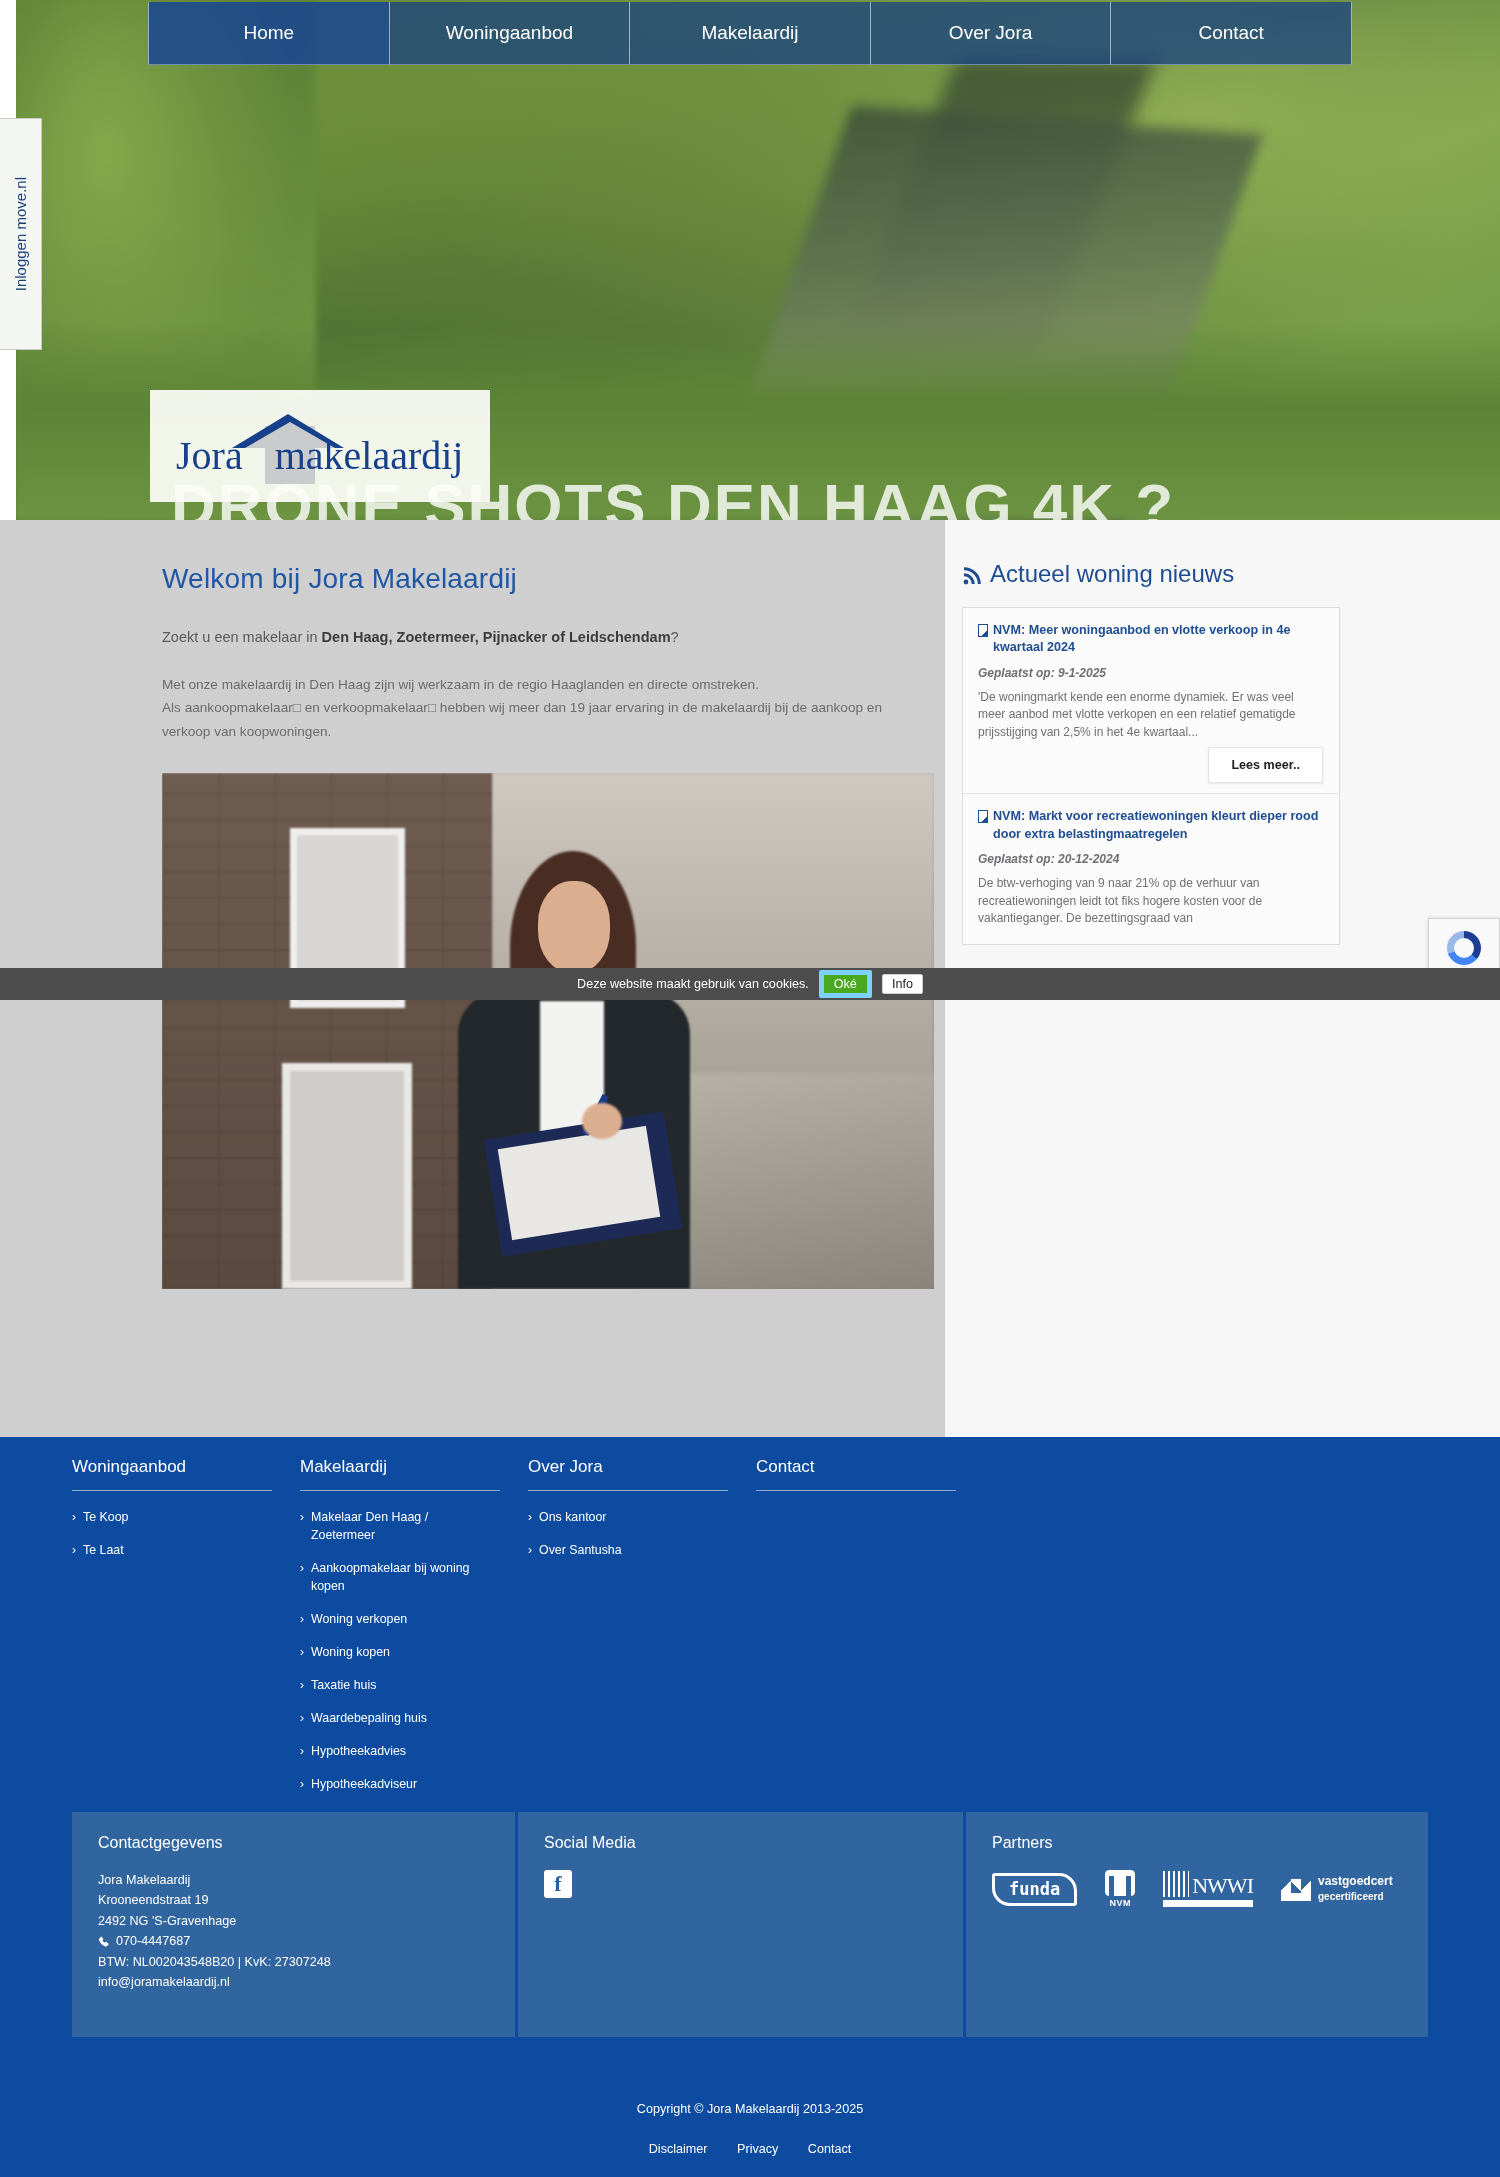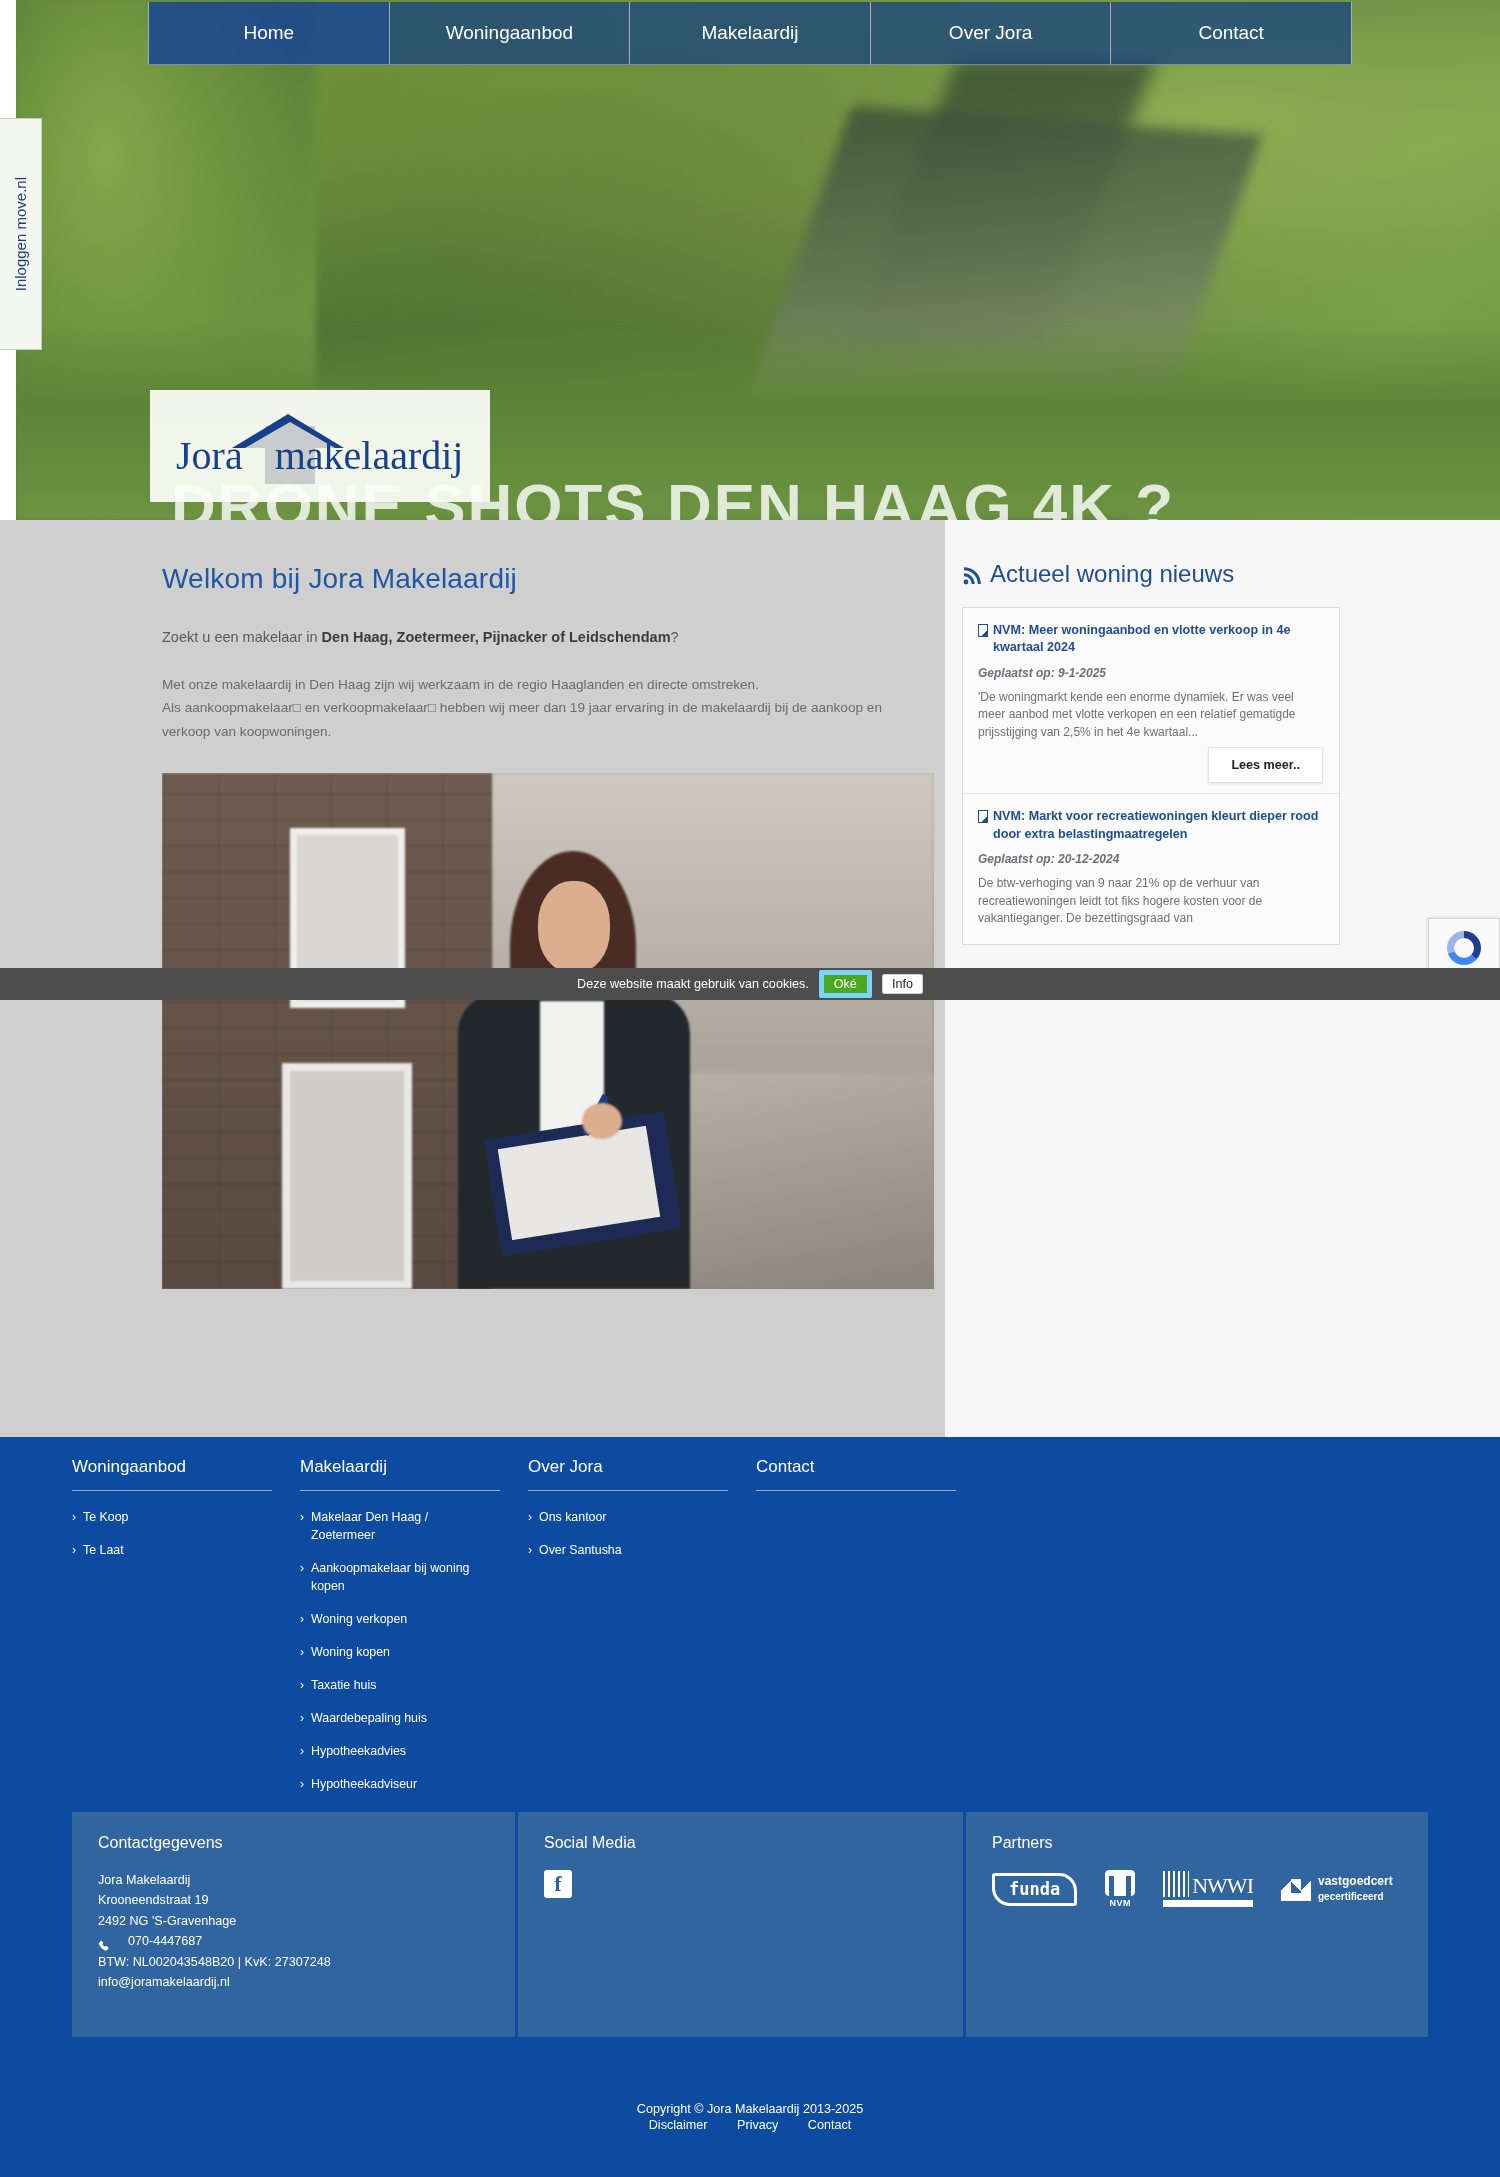--- a/index.html
+++ b/index.html
@@ -291,21 +291,21 @@
   .chev { flex:0 0 auto; color:#ffffff; font-size:12px; line-height:1.45; }
   .fcol li span.lbl { max-width:160px; }
 
   .panels { position:absolute; left:72px; top:375px; width:1356px; height:225px; display:flex; gap:3px; }
   .panel { background:#31659f; padding:22px 26px; }
   .panel h5 { margin:0 0 18px 0; font-size:16px; font-weight:normal; color:#ffffff; }
   .panel-1 { width:444px; }
   .panel-2 { width:446px; }
   .panel-3 { width:463px; }
   .ctext { font-size:12.6px; color:#ffffff; line-height:1.62; }
-  .phone-row { display:flex; align-items:flex-end; gap:17px; }
+  .phone-row { display:flex; align-items:center; gap:5px; }
   .phone-ico { width:13px; height:13px; color:#fff; display:inline-block; }
   .fb-icon {
     width:28px; height:28px; background:#ffffff; border-radius:3px;
     display:flex; align-items:center; justify-content:center;
     color:#2b5fa8; font-family:"Liberation Serif", serif;
     font-size:22px; font-weight:bold; line-height:1;
   }
   .partners-row { display:flex; align-items:center; gap:28px; margin-top:4px; }
   .funda-logo {
     border:3px solid #fff; border-radius:3px 18px 3px 18px; color:#fff;
@@ -356,21 +356,21 @@
       linear-gradient(135deg, transparent 48%, #fff 48%) 20px 0/10px 14px no-repeat;
   }
   .vgc-txt { color:#fff; font-size:12px; font-weight:bold; line-height:1.25; }
   .vgc-txt .s2 { font-size:10px; }
 
   .copybar {
     position:absolute; left:0; top:2088px; width:1500px; height:89px;
     background:#0c4ba0; text-align:center;
   }
   .copybar .cline { padding-top:14px; font-size:12.6px; color:#ffffff; }
-  .copybar .links { margin-top:2px; font-size:12.6px; }
+  .copybar .links { margin-top:26px; font-size:12.6px; }
   .copybar .links a { color:#ffffff; text-decoration:none; margin:0 13px; }
 </style>
 </head>
 <body>
 
 <div class="hero">
   <div class="hero-tree"></div>
   <div class="hero-water2"></div>
   <div class="hero-water"></div>
   <div class="hero-bank"></div>

